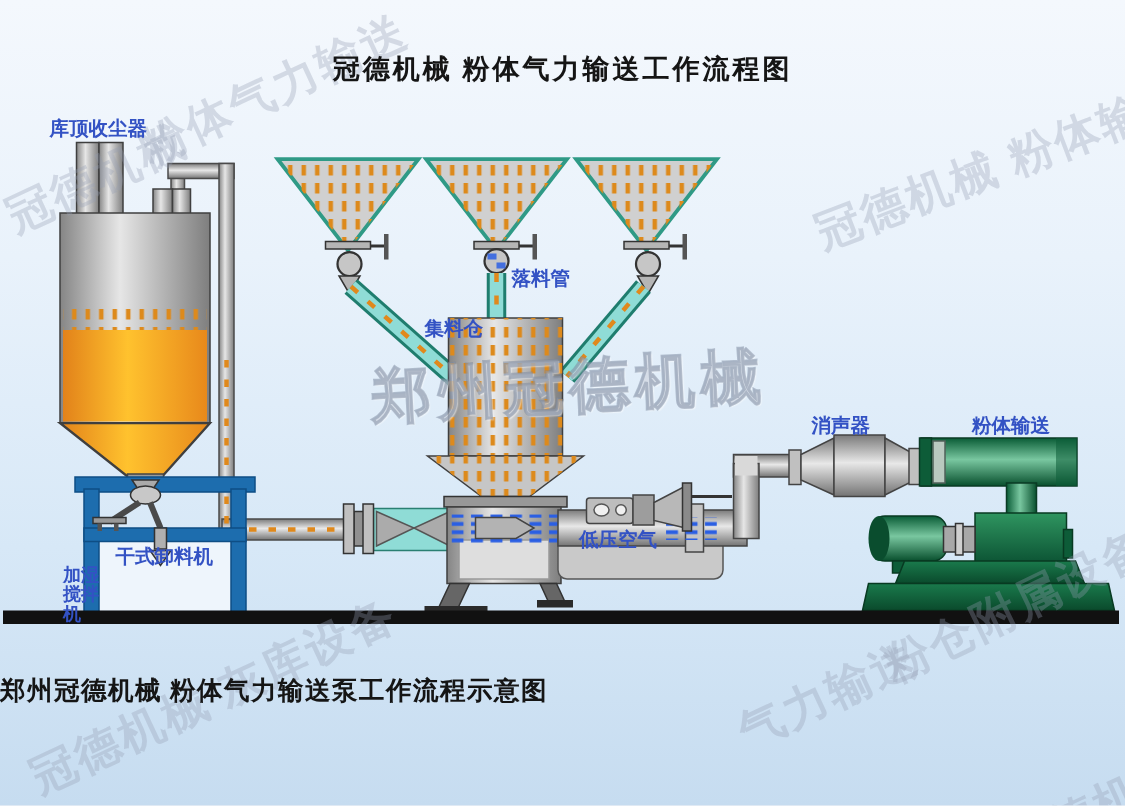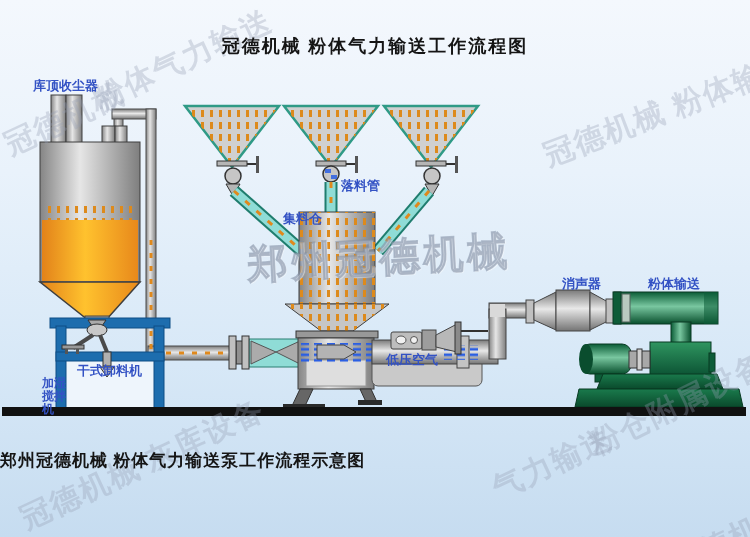--- a/index.html
+++ b/index.html
@@ -250,21 +250,21 @@
 
   <div class="title">冠德机械 粉体气力输送工作流程图</div>
   <div class="caption">郑州冠德机械 粉体气力输送泵工作流程示意图</div>
 
   <div class="lbl" style="left:33px;top:79px;">库顶收尘器</div>
   <div class="lbl" style="left:283px;top:194px;margin-top:18px;">集料仓</div>
   <div class="lbl" style="left:341px;top:179px;">落料管</div>
   <div class="lbl lbl-wrap" style="left:42px;top:365px;font-size:12px;margin-top:12px;">加湿搅拌机</div>
   <div class="lbl" style="left:77px;top:364px;">干式卸料机</div>
   <div class="lbl" style="left:386px;top:353px;text-align:center;">低压空气</div>
-  <div class="lbl" style="left:562px;top:277px;">消声器</div>
+  <div class="lbl" style="left:541px;top:277px;">消声器</div>
   <div class="lbl" style="left:648px;top:277px;">粉体输送</div>
 
   <div class="wm" style="left:-2px;top:128px;transform:rotate(-25deg);">冠德机械</div>
   <div class="wm" style="left:88px;top:82px;transform:rotate(-25deg);">粉体气力输送</div>
   <div class="wm" style="left:538px;top:138px;transform:rotate(-21deg);">冠德机械 粉体输送</div>
   <div class="wm" style="left:14px;top:502px;transform:rotate(-25deg);">冠德机械 灰库设备</div>
   <div class="wm" style="left:583px;top:428px;transform:rotate(-26deg);">粉仓附属设备</div>
   <div class="wm" style="left:486px;top:472px;transform:rotate(-25deg);">气力输送</div>
   <div class="wm" style="left:664px;top:548px;transform:rotate(-25deg);">冠德机械</div>
   <div class="wm-center" style="left:246px;top:237px;transform:rotate(-3deg);">郑州冠德机械</div>

